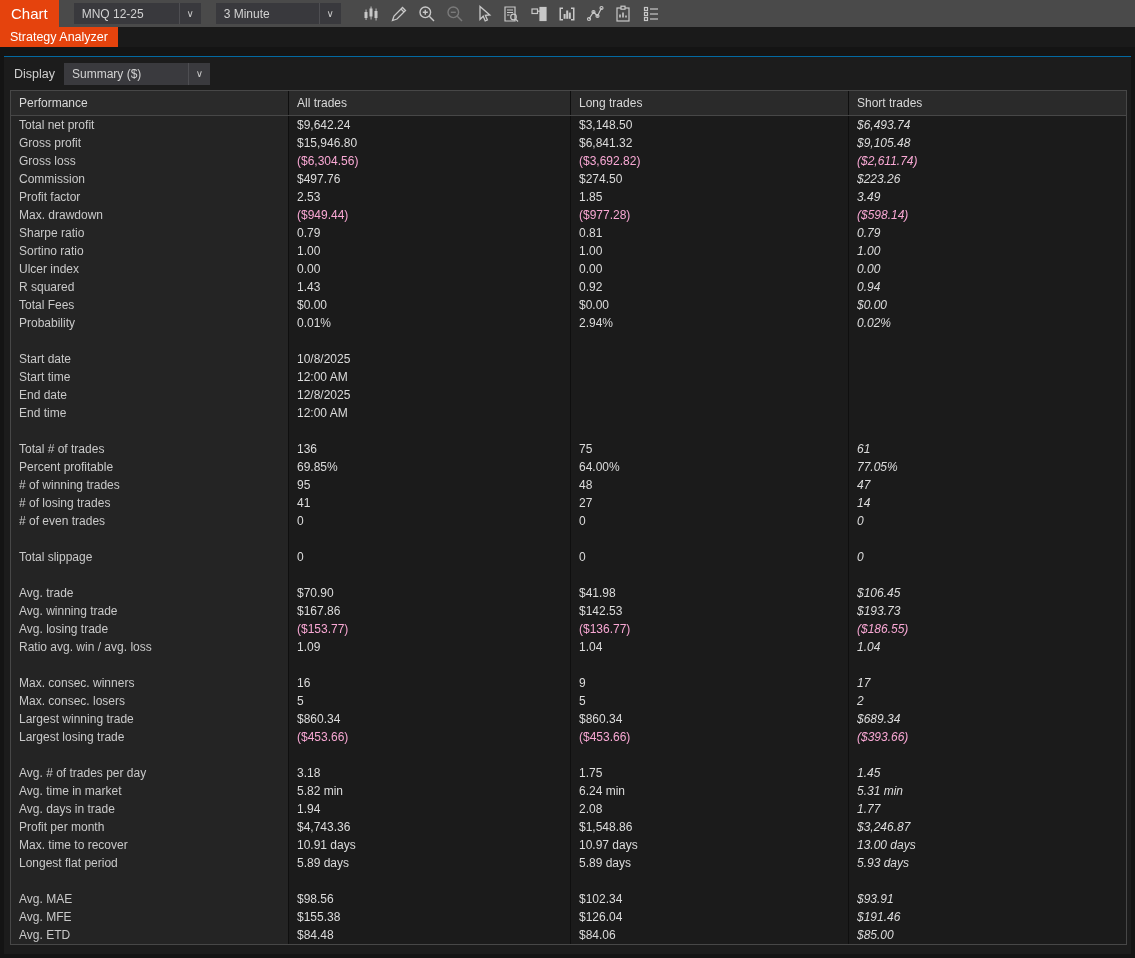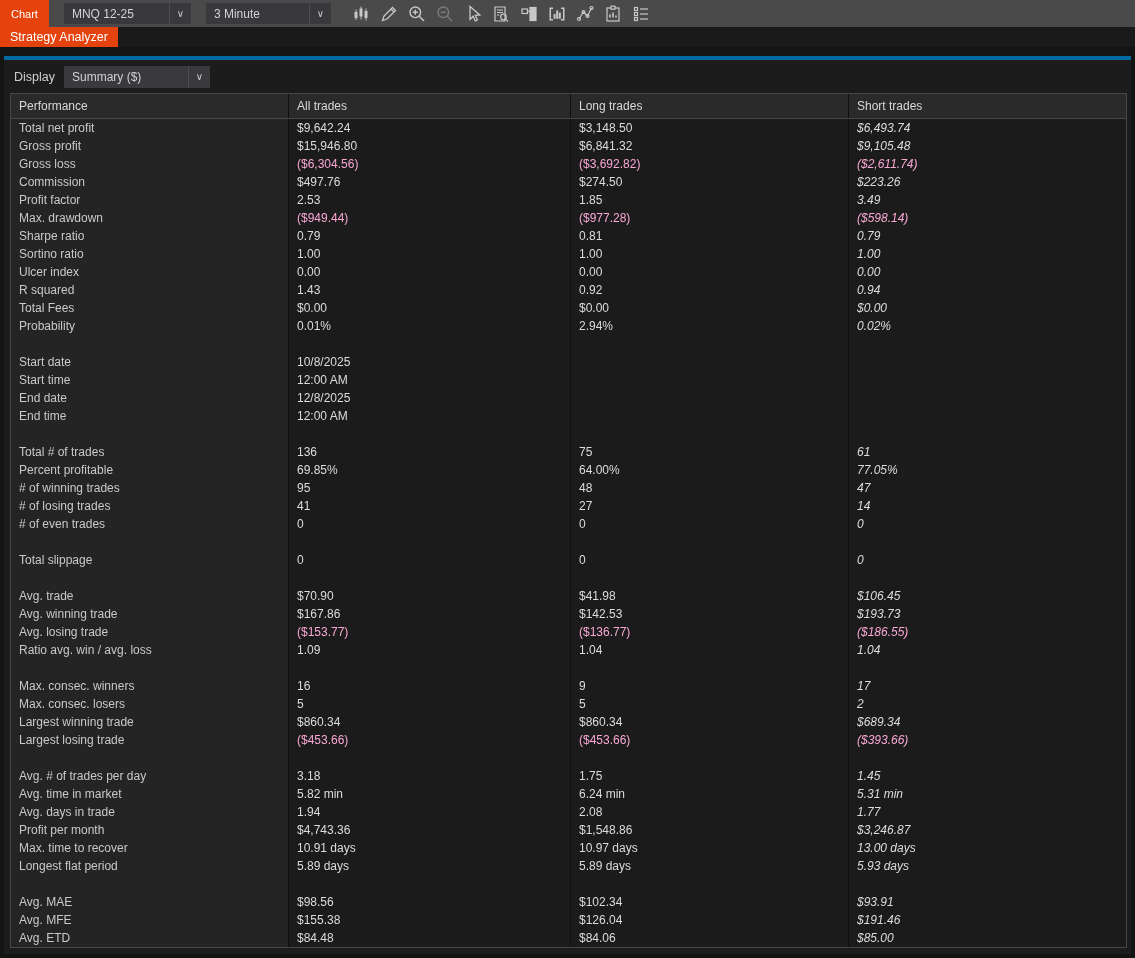--- a/index.html
+++ b/index.html
@@ -1,42 +1,42 @@
 <!DOCTYPE html>
 <html><head>
 <meta charset="utf-8">
 <style>
   * { margin:0; padding:0; box-sizing:border-box; }
   html,body { width:1135px; height:958px; background:#141414; overflow:hidden;
     font-family:"Liberation Sans", sans-serif; }
 
   
   .toolbar { height:27px; background:#4a4a4a; display:flex; align-items:center; }
-  .chart-tab { height:27px; background:#e5430d; color:#fff; font-size:11px;
+  .chart-tab { height:27px; background:#e5430d; color:#fff; font-size:15px;
     display:flex; align-items:center; padding:0 11px; cursor:default; }
   .combo { height:21px; background:#39393d; color:#d2d2d2; font-size:12px;
     display:flex; align-items:center; margin-left:15px; cursor:default; }
   .combo .val { padding:0 8px; flex:1; white-space:nowrap; }
   .combo .chev { width:22px; height:100%; display:flex; align-items:center; justify-content:center;
     border-left:1px solid #4e4e52; color:#c8c8c8; font-size:10px; }
   .combo.instrument { width:127px;gap:16px; }
   .combo.interval { width:125px; }
   .iconbar { display:flex; align-items:center; margin-left:16px; }
   .tbicon { width:28px; height:24px; display:flex; align-items:center; justify-content:center; cursor:pointer; }
   .tbicon.disabled { opacity:.38; cursor:default; }
   .tbicon svg { display:block; }
 
   
   .tabstrip { height:20px; background:#1a1a1a; display:flex; align-items:stretch; }
   .sa-tab { background:#e5430d; color:#fff; font-size:12.5px; display:flex; align-items:center;
     padding:0 10px; cursor:default; }
 
   
   .panel { position:absolute; left:4px; right:4px; top:56px; bottom:4px;
-    background:#1c1c1c; border-top:4px solid #0369a1; }
+    background:#1c1c1c; border-top:1px solid #0369a1; }
   .display-row { height:33px; display:flex; align-items:center; padding-left:10px; }
   .display-label { color:#cfcfcf; font-size:12.5px; margin-right:9px; }
   .combo.display-combo { margin-left:0; width:146px; height:22px; background:#3a3a3e; }
 
   
   .grid { margin-left:6px; width:1117px; border:1px solid #474747; background:#1b1b1b; }
   .grid-header { display:grid; grid-template-columns:278px 282px 278px 1fr;
     background:#2a2a2a; border-bottom:1px solid #474747; }
   .grid-header .hcell { height:24px; line-height:24px; padding-left:8px; color:#d8d8d8;
     font-size:12px; border-right:1px solid #0f0f0f; overflow:hidden; white-space:nowrap; }

